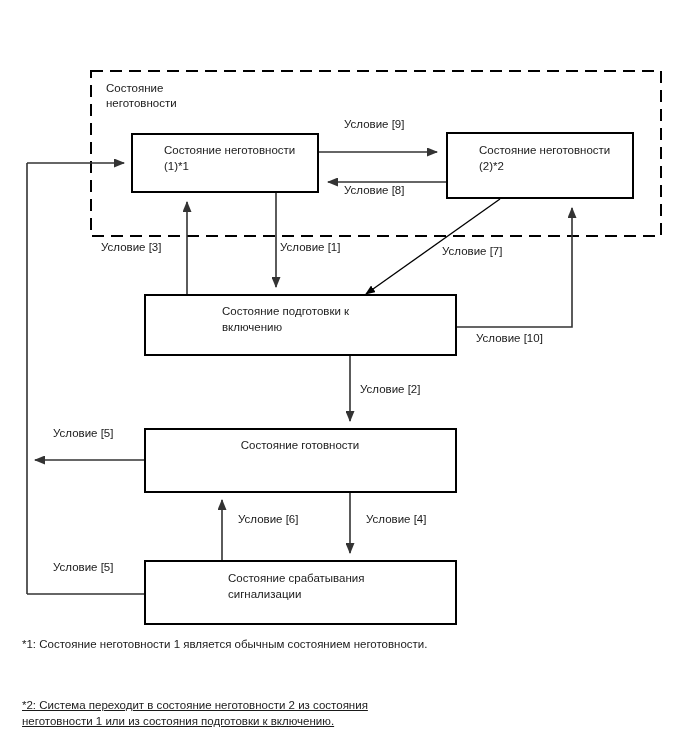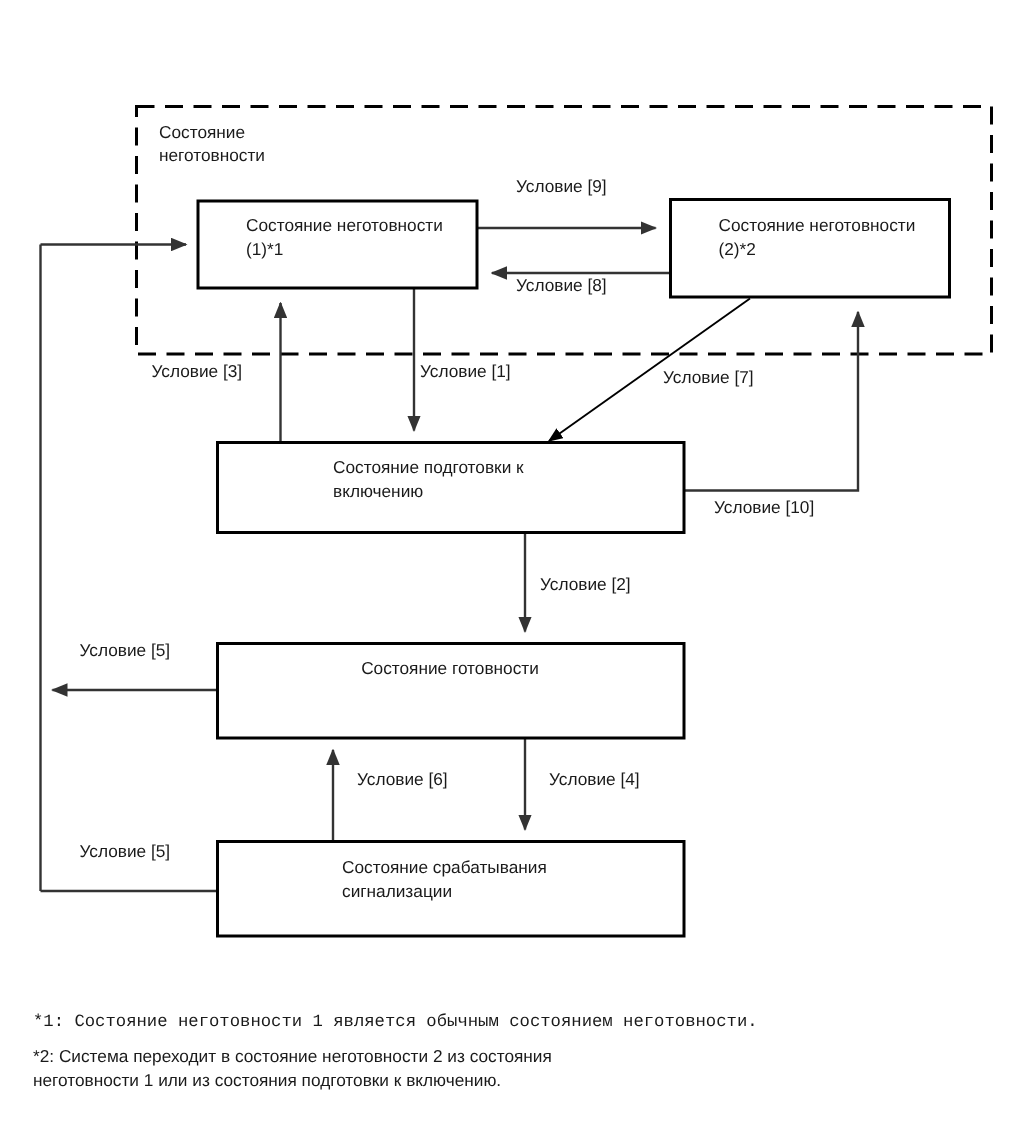--- a/index.html
+++ b/index.html
@@ -63,22 +63,22 @@
   }
   .footnote {
     position: absolute;
     left: 22px;
     font-family: "Liberation Sans", "DejaVu Sans", sans-serif;
     font-size: 11.5px;
     line-height: 16px;
     color: #1a1a1a;
     white-space: pre-line;
   }
-  #footnote-1 { top: 674px; font-family: Liberation Mono, monospace; }
-  #footnote-2 { top: 697px; }
+  #footnote-1 { top: 636px; }
+  #footnote-2 { top: 697px; text-decoration: underline; }
 </style>
 </head>
 <body>
 
 <div id="diagram-root">
   <svg width="688" height="755" viewBox="0 0 688 755" xmlns="http://www.w3.org/2000/svg">
     <defs>
       <marker id="arrow-head" markerWidth="11" markerHeight="9" refX="10" refY="4.5" orient="auto" markerUnits="userSpaceOnUse">
         <path d="M0,0 L11,4.5 L0,9 z" fill="#333333"></path>
       </marker>

